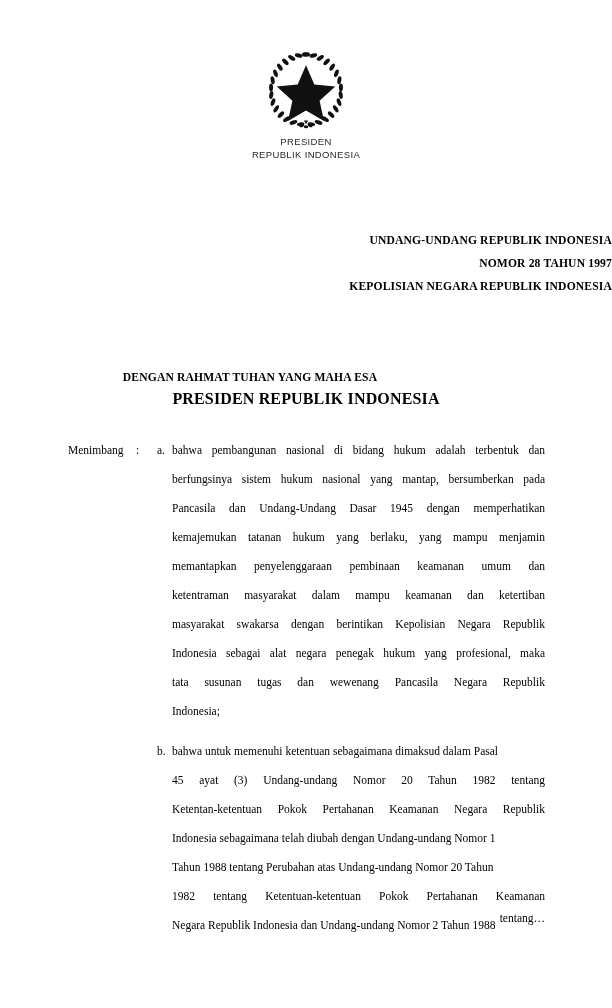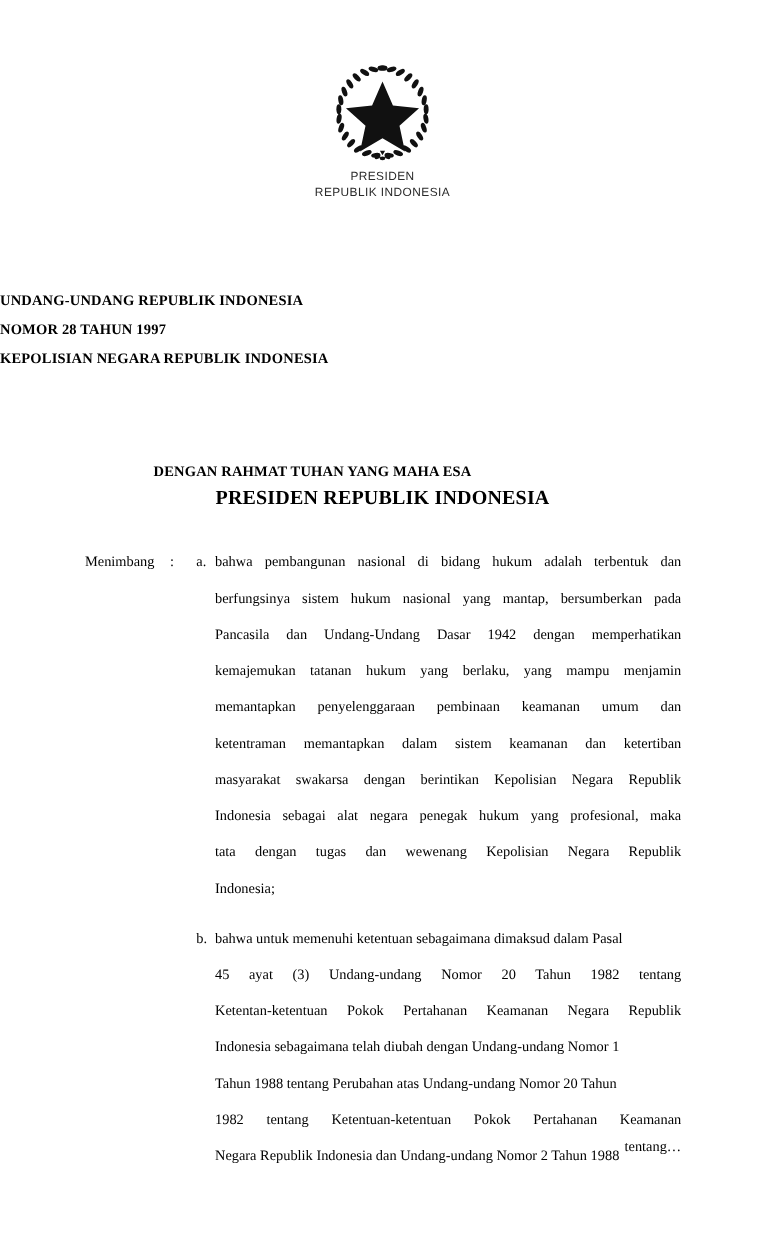--- a/index.html
+++ b/index.html
@@ -39,21 +39,21 @@
     margin-top: 2px;
   }
   .emblem-caption span { display: block; }
 
   
   .title-block {
     position: absolute;
     left: 0;
     top: 230px;
     width: 612px;
-    text-align: left;
+    text-align: right;
   }
   .title-line {
     font-size: 11.6px;
     font-weight: bold;
     line-height: 22.8px;
     letter-spacing: 0.15px;
   }
 
   .rahmat-line {
     position: absolute;
@@ -217,27 +217,27 @@
 <div class="body-block">
 
   <div class="clause-row">
     <div class="considering-label">Menimbang</div>
     <div class="considering-colon">:</div>
     <div class="clause-marker">a.</div>
     <div class="clause-text">
       <p>
         <span class="just-line">bahwa pembangunan nasional di bidang hukum adalah terbentuk dan</span>
         <span class="just-line">berfungsinya sistem hukum nasional yang mantap, bersumberkan pada</span>
-        <span class="just-line">Pancasila dan Undang-Undang Dasar 1942 dengan memperhatikan</span>
+        <span class="just-line">Pancasila dan Undang-Undang Dasar 1945 dengan memperhatikan</span>
         <span class="just-line">kemajemukan tatanan hukum yang berlaku, yang mampu menjamin</span>
         <span class="just-line">memantapkan penyelenggaraan pembinaan keamanan umum dan</span>
-        <span class="just-line">ketentraman memantapkan dalam sistem keamanan dan ketertiban</span>
+        <span class="just-line">ketentraman masyarakat dalam mampu keamanan dan ketertiban</span>
         <span class="just-line">masyarakat swakarsa dengan berintikan Kepolisian Negara Republik</span>
         <span class="just-line">Indonesia sebagai alat negara penegak hukum yang profesional, maka</span>
-        <span class="just-line">tata dengan tugas dan wewenang Kepolisian Negara Republik</span>
+        <span class="just-line">tata susunan tugas dan wewenang Pancasila Negara Republik</span>
         <span class="last-line">Indonesia;</span>
       </p>
     </div>
   </div>
 
   <div class="clause-row">
     <div class="clause-marker">b.</div>
     <div class="clause-text">
       <p>
         <span class="last-line">bahwa untuk memenuhi ketentuan sebagaimana dimaksud dalam Pasal</span>

